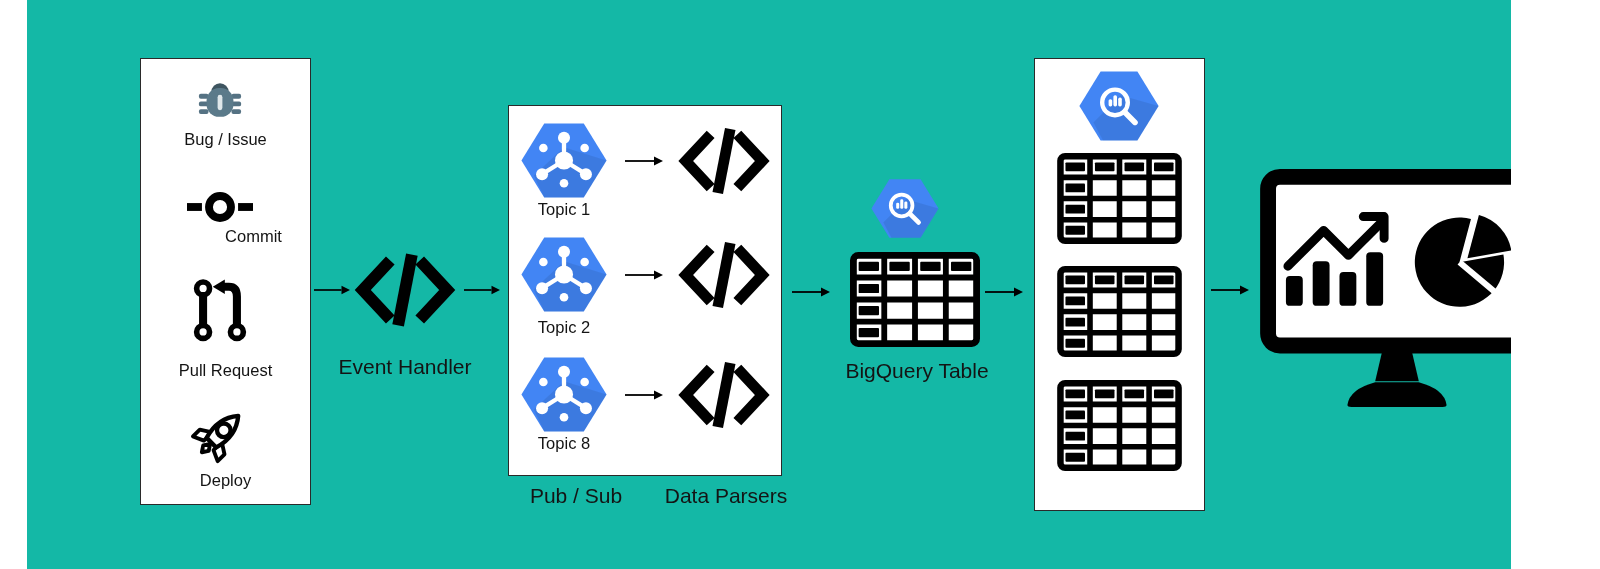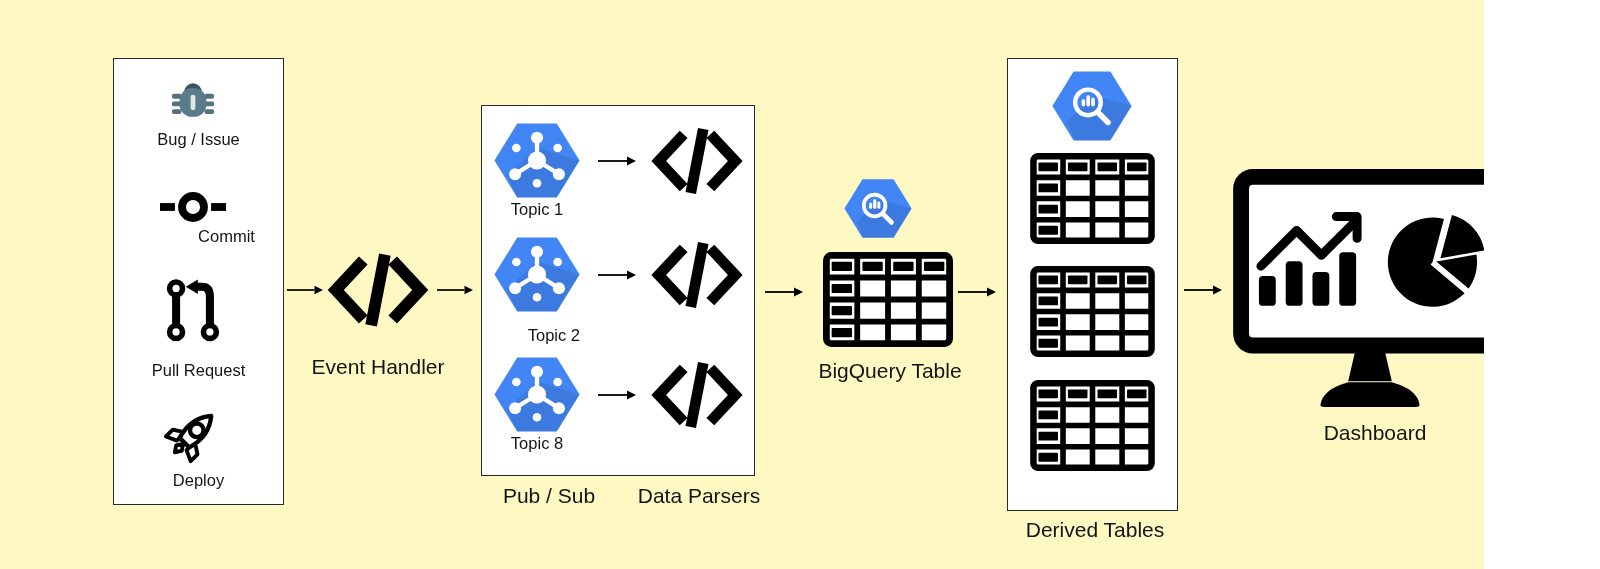--- a/index.html
+++ b/index.html
@@ -1,18 +1,18 @@
 <!DOCTYPE html>
 <html><head>
 <meta charset="utf-8">
 <style>
   html,body{margin:0;padding:0;background:#fff;}
   .canvas{
-    position:relative;width:1484px;height:569px;background:#fef9c3;overflow:hidden;
-    font-family:"Liberation Sans","DejaVu Sans",sans-serif;color:#111;
+    position:relative;width:1484px;height:569px;background:#14b8a6;overflow:hidden;
+    font-family:"Liberation Sans","DejaVu Sans",sans-serif;color:#111;margin-left:27px;
   }
   .group-box{position:absolute;border:1.5px solid #2a2a2a;background:#fff;box-sizing:border-box;}
   .lbl{position:absolute;text-align:center;color:#141414;line-height:1.15;white-space:nowrap;}
   .lbl-sm{font-size:16.5px;}
   .lbl-lg{font-size:21px;}
   .icon{position:absolute;display:block;line-height:0;}
   svg{display:block;}
   .defs{position:absolute;width:0;height:0;overflow:hidden;}
 </style>
 </head>
@@ -197,21 +197,21 @@
     <svg width="98" height="72">
         <use href="#sym-code"></use>
       </svg>
   </span>
 
   <span class="icon" style="left:494px;top:237px;">
     <svg width="86" height="75">
         <use href="#sym-hex-pubsub"></use>
       </svg>
   </span>
-  <div class="lbl lbl-sm" style="left:494px;top:326px;width:86px;text-align:right;">Topic 2</div>
+  <div class="lbl lbl-sm" style="left:494px;top:318px;width:86px;">Topic 2</div>
   <span class="icon" style="left:598px;top:269px;">
     <svg width="38" height="12">
         <use href="#sym-arrow"></use>
       </svg>
   </span>
   <span class="icon" style="left:648px;top:239px;">
     <svg width="98" height="72">
         <use href="#sym-code"></use>
       </svg>
   </span>
@@ -274,28 +274,26 @@
   <span class="icon" style="left:1027px;top:265px;">
     <svg width="131" height="93">
         <use href="#sym-table"></use>
       </svg>
   </span>
   <span class="icon" style="left:1027px;top:379px;">
     <svg width="131" height="93">
         <use href="#sym-table"></use>
       </svg>
   </span>
-  <div class="lbl lbl-lg" style="left:1010px;top:518px;width:170px;">Derived Tables</div>
 
   <span class="icon" style="left:1184px;top:284px;">
     <svg width="38" height="12">
         <use href="#sym-arrow"></use>
       </svg>
   </span>
 
   <span class="icon" style="left:1231px;top:167px;">
     <svg width="278" height="240">
         <use href="#sym-monitor"></use>
       </svg>
   </span>
-  <div class="lbl lbl-lg" style="left:1280px;top:421px;width:190px;">Dashboard</div>
 
 </div>
 
 </body></html>

